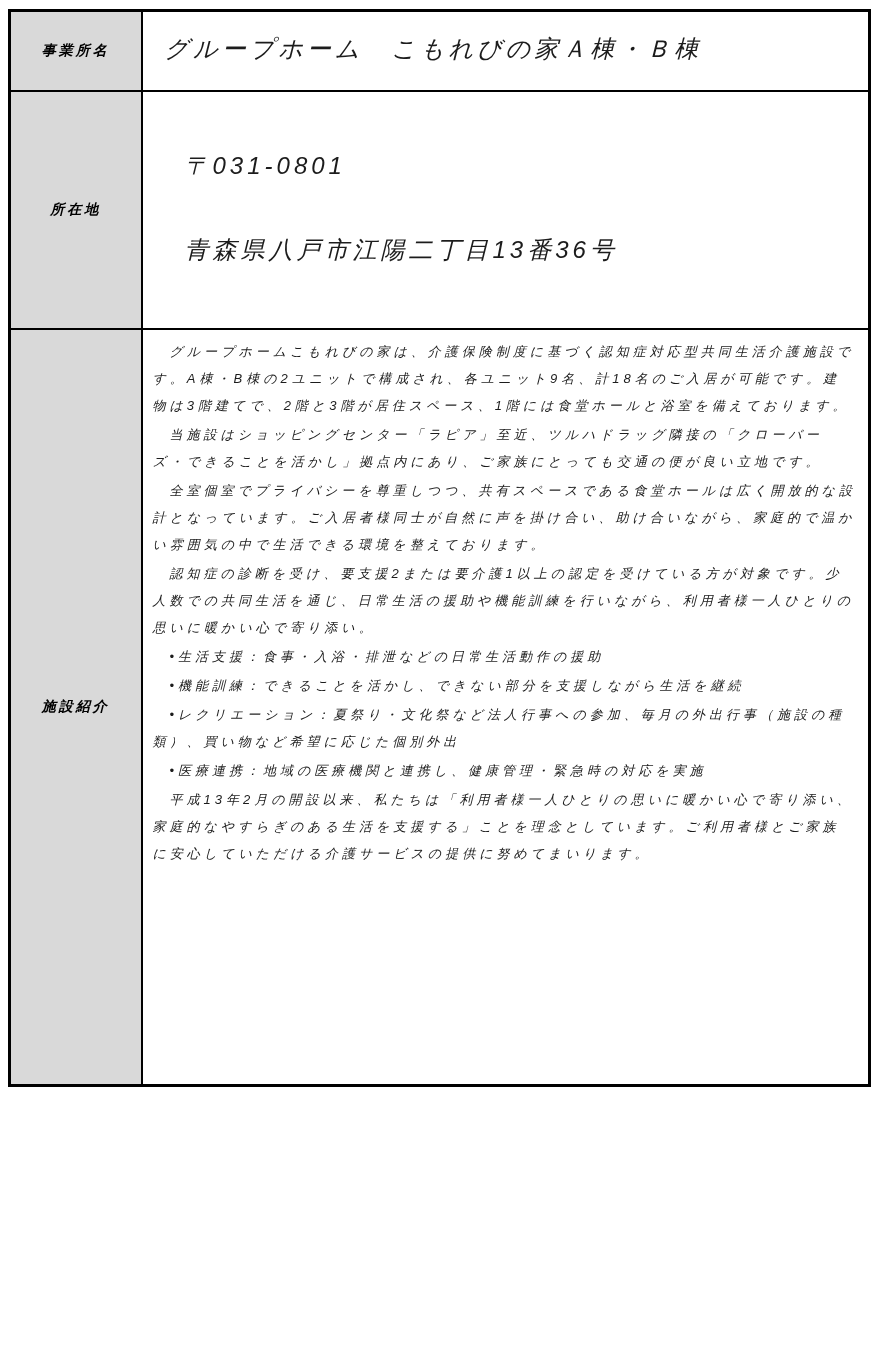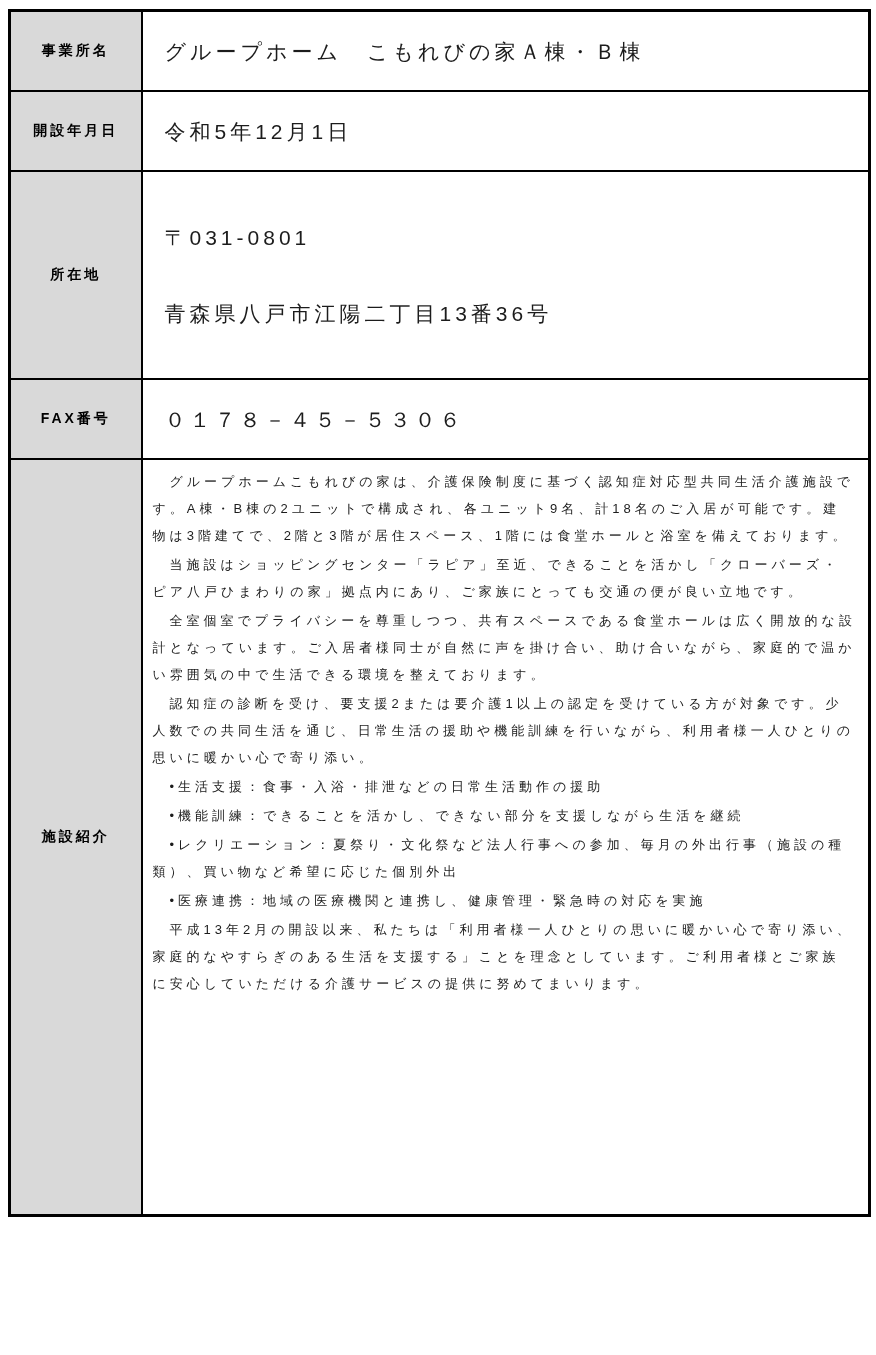--- a/index.html
+++ b/index.html
@@ -17,20 +17,21 @@
     width: 876px;
     height: 1355px;
     background: var(--page-bg);
     color: var(--text-color);
     font-family: "Liberation Sans", "DejaVu Sans", sans-serif;
   }
   .doc {
     width: 876px;
     height: 1355px;
     padding: 9px 8px 0 8px;
+    font-style: italic;
   }
   table.facility {
     table-layout: fixed;
     border-collapse: collapse;
     width: 860px;
     border: 3px solid var(--border-color);
   }
   table.facility th,
   table.facility td {
     border: 2px solid var(--border-color);
@@ -44,28 +45,29 @@
     background: var(--label-bg);
     font-size: 14px;
     font-weight: bold;
     letter-spacing: 3px;
     text-align: center;
     vertical-align: middle;
     padding: 0 2px;
     color: #000;
   }
   td.row-value {
-    font-size: 21px;
+    font-size: 24px;
     letter-spacing: 4px;
     vertical-align: middle;
-    padding: 4px 12px 2px 22px;
+    padding: 4px 12px 8px 22px;
     white-space: pre-wrap;
   }
   td.row-value .addr-line {
     line-height: 28px;
+    margin-left: 20px;
   }
   td.intro-cell {
     vertical-align: top;
     padding: 6px 10px 6px 8px;
   }
   td.intro-cell p {
     margin: 2px;
     font-size: 13px;
     letter-spacing: 4px;
     line-height: 27px;
@@ -83,44 +85,36 @@
     </colgroup>
 
     <tbody>
         <tr class="r-std">
       <th class="row-label">事業所名</th>
       <td class="row-value">グループホーム　こもれびの家Ａ棟・Ｂ棟</td>
     </tr>
 
 
 
-    <tr class="r-std">
-      <th class="row-label">開設年月日</th>
-      <td class="row-value">令和5年12月1日</td>
-    </tr>
 
     <tr class="r-std">
       <th class="row-label">所在地</th>
       <td class="row-value">
         <div class="addr-line">〒031-0801</div>
         <div class="addr-line">青森県八戸市江陽二丁目13番36号</div>
       </td>
     </tr>
 
 
-    <tr class="r-std">
-      <th class="row-label">FAX番号</th>
-      <td class="row-value">０１７８－４５－５３０６</td>
-    </tr>
 
     <tr class="r-intro">
       <th class="row-label">施設紹介</th>
       <td class="intro-cell">
         <p>　グループホームこもれびの家は、介護保険制度に基づく認知症対応型共同生活介護施設です。A棟・B棟の2ユニットで構成され、各ユニット9名、計18名のご入居が可能です。建物は3階建てで、2階と3階が居住スペース、1階には食堂ホールと浴室を備えております。</p>
-        <p>　当施設はショッピングセンター「ラピア」至近、できることを活かし「クローバーズ・ピア八戸ひまわりの家」拠点内にあり、ご家族にとっても交通の便が良い立地です。</p>
+        <p>　当施設はショッピングセンター「ラピア」至近、ツルハドラッグ隣接の「クローバーズ・できることを活かし」拠点内にあり、ご家族にとっても交通の便が良い立地です。</p>
         <p>　全室個室でプライバシーを尊重しつつ、共有スペースである食堂ホールは広く開放的な設計となっています。ご入居者様同士が自然に声を掛け合い、助け合いながら、家庭的で温かい雰囲気の中で生活できる環境を整えております。</p>
         <p>　認知症の診断を受け、要支援2または要介護1以上の認定を受けている方が対象です。少人数での共同生活を通じ、日常生活の援助や機能訓練を行いながら、利用者様一人ひとりの思いに暖かい心で寄り添い。</p>
         <p>　•生活支援：食事・入浴・排泄などの日常生活動作の援助</p>
         <p>　•機能訓練：できることを活かし、できない部分を支援しながら生活を継続</p>
         <p>　•レクリエーション：夏祭り・文化祭など法人行事への参加、毎月の外出行事（施設の種類）、買い物など希望に応じた個別外出</p>
         <p>　•医療連携：地域の医療機関と連携し、健康管理・緊急時の対応を実施</p>
         <p>　平成13年2月の開設以来、私たちは「利用者様一人ひとりの思いに暖かい心で寄り添い、家庭的なやすらぎのある生活を支援する」ことを理念としています。ご利用者様とご家族に安心していただける介護サービスの提供に努めてまいります。</p>
       </td>
     </tr>
   </tbody>

